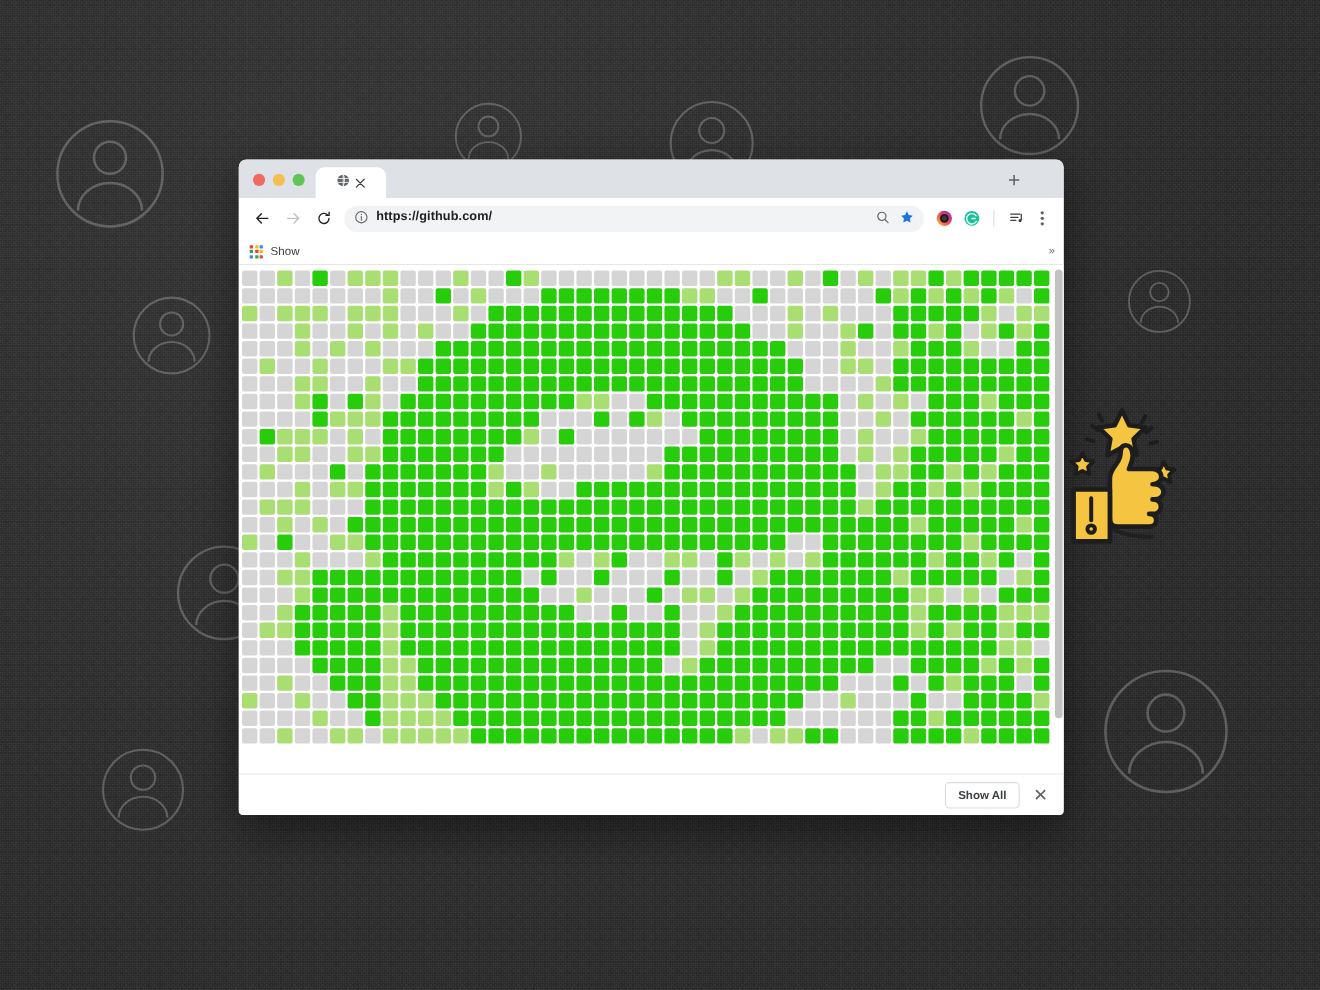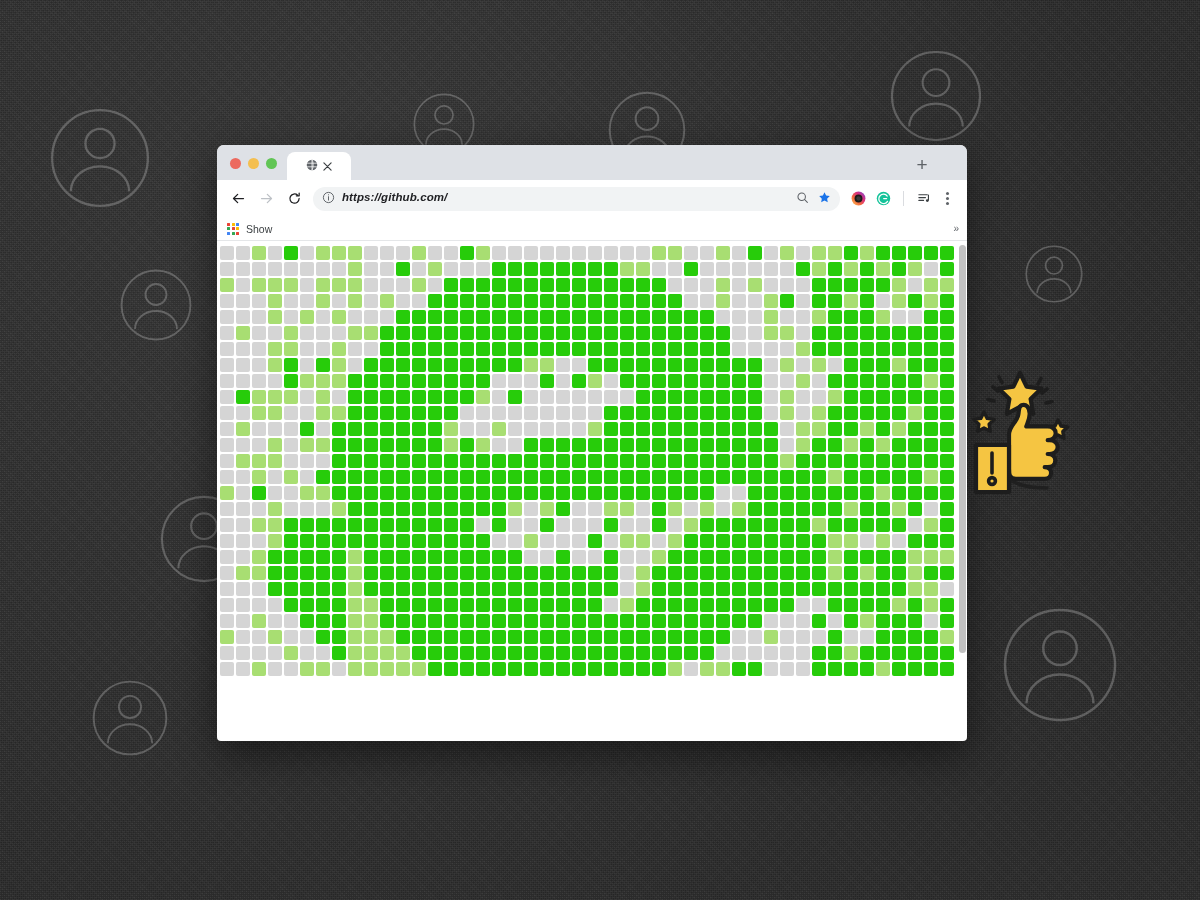--- a/index.html
+++ b/index.html
@@ -89,21 +89,20 @@
   }
   #omnibox {
     flex: 1;
     height: 24px;
     background: #f1f3f4;
     border-radius: 12px;
     display: flex; align-items: center;
     padding: 0 8px 3px 7px;
     margin: 0 6px 0 4px;
     gap: 6px;
-    font-style: italic;
   }
   #omnibox-url {
     flex: 1;
     font-size: 11.5px;
     font-weight: bold;
     color: #202124;
     letter-spacing: .1px;
     white-space: nowrap; overflow: hidden;
   }
   .omni-action { width: 16px; height: 16px; display:flex; align-items:center; justify-content:center; }
@@ -1661,20 +1660,24 @@
         <div class="cell" style="background: rgb(39, 204, 10);"></div>
         <div class="cell" style="background: rgb(39, 204, 10);"></div>
         <div class="cell" style="background: rgb(39, 204, 10);"></div>
         <div class="cell" style="background: rgb(39, 204, 10);"></div>
       </div>
     <div id="page-scrollbar">
       <div id="page-scrollbar-thumb"></div>
     </div>
   </div>
 
+  <div id="download-bar">
+    <button id="show-all-button">Show All</button>
+    <span id="download-close">✕</span>
+  </div>
 </div>
 
 <div id="thumbs-up-sticker">
   <svg width="106" height="140" viewBox="0 0 106 140">
     <g stroke="#1d1d1d" stroke-width="4.2" stroke-linejoin="round" stroke-linecap="round">
 
       <path d="M52 8l6.6 13.6 14.8 2-10.8 10.4 2.6 14.8L52 41.8 38.8 48.8l2.6-14.8L30.6 23.6l14.8-2z" fill="#f5c542"></path>
 
       <path d="M16 47l3.2 6.4 7 1-5.1 4.9 1.2 7-6.3-3.3-6.3 3.3 1.2-7-5.1-4.9 7-1z" fill="#f5c542" stroke-width="3.4"></path>
       <path d="M90 55l3 6 6.6 1-4.8 4.6 1.1 6.6L90 70l-5.9 3.2 1.1-6.6-4.8-4.6 6.6-1z" fill="#f5c542" stroke-width="3.4"></path>

